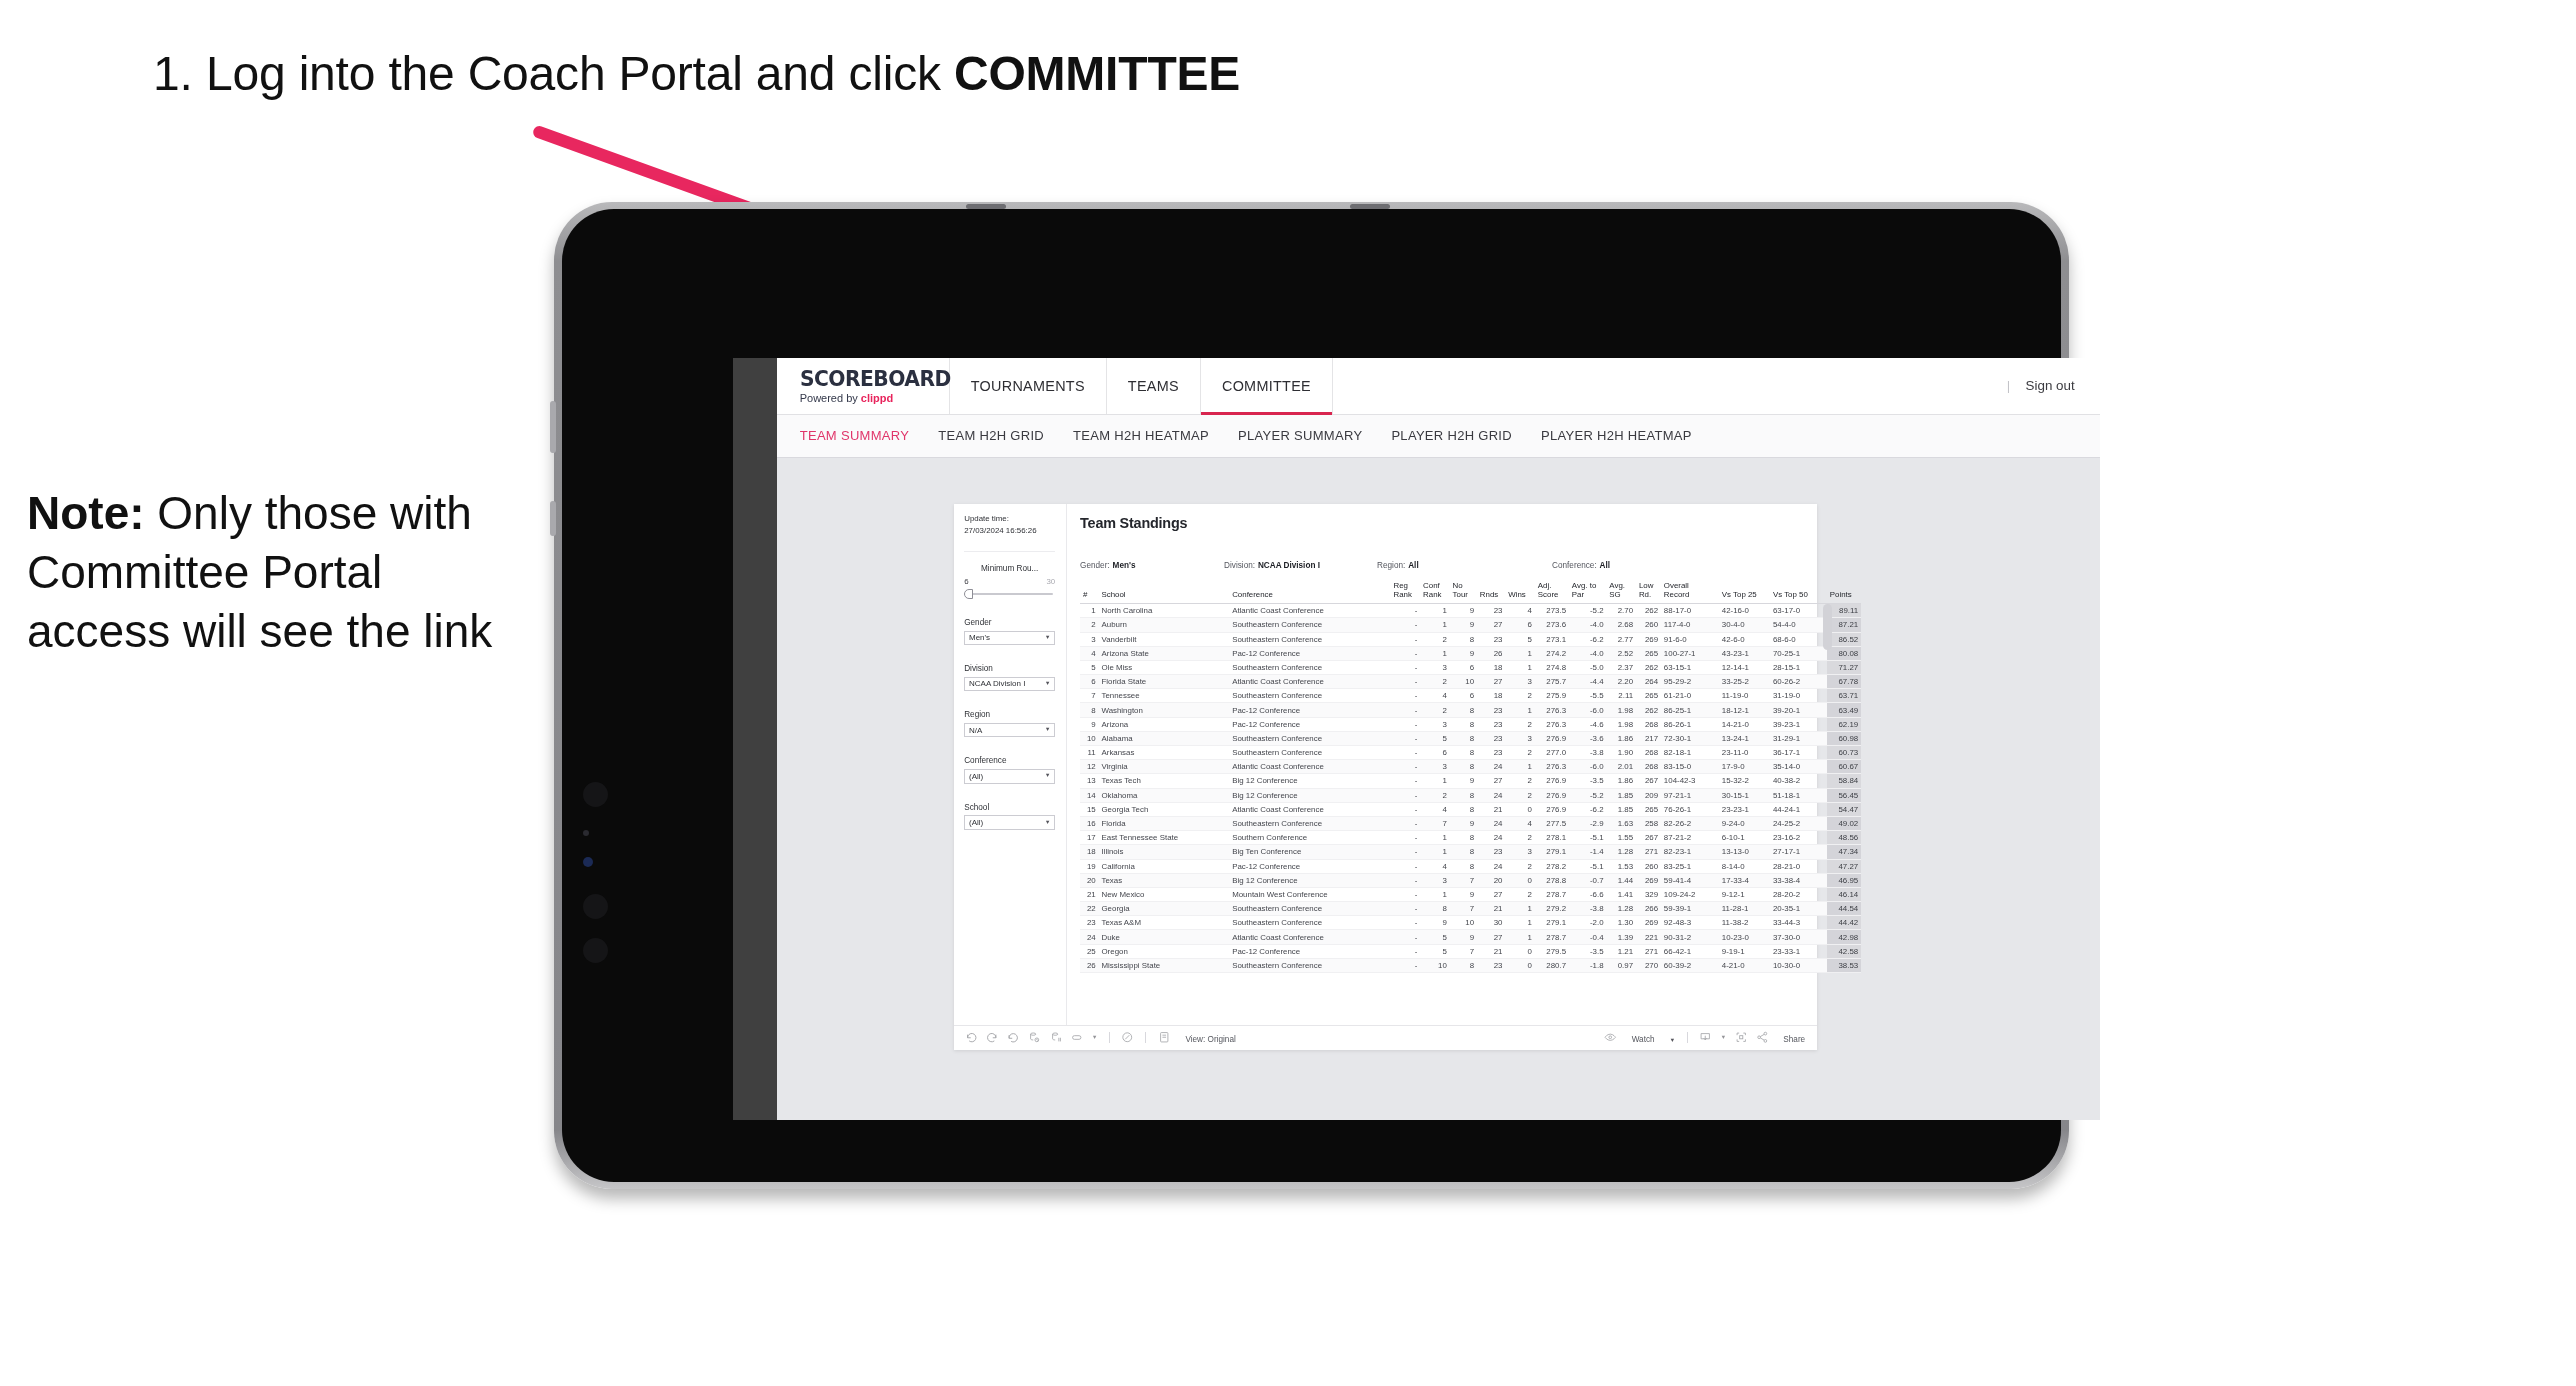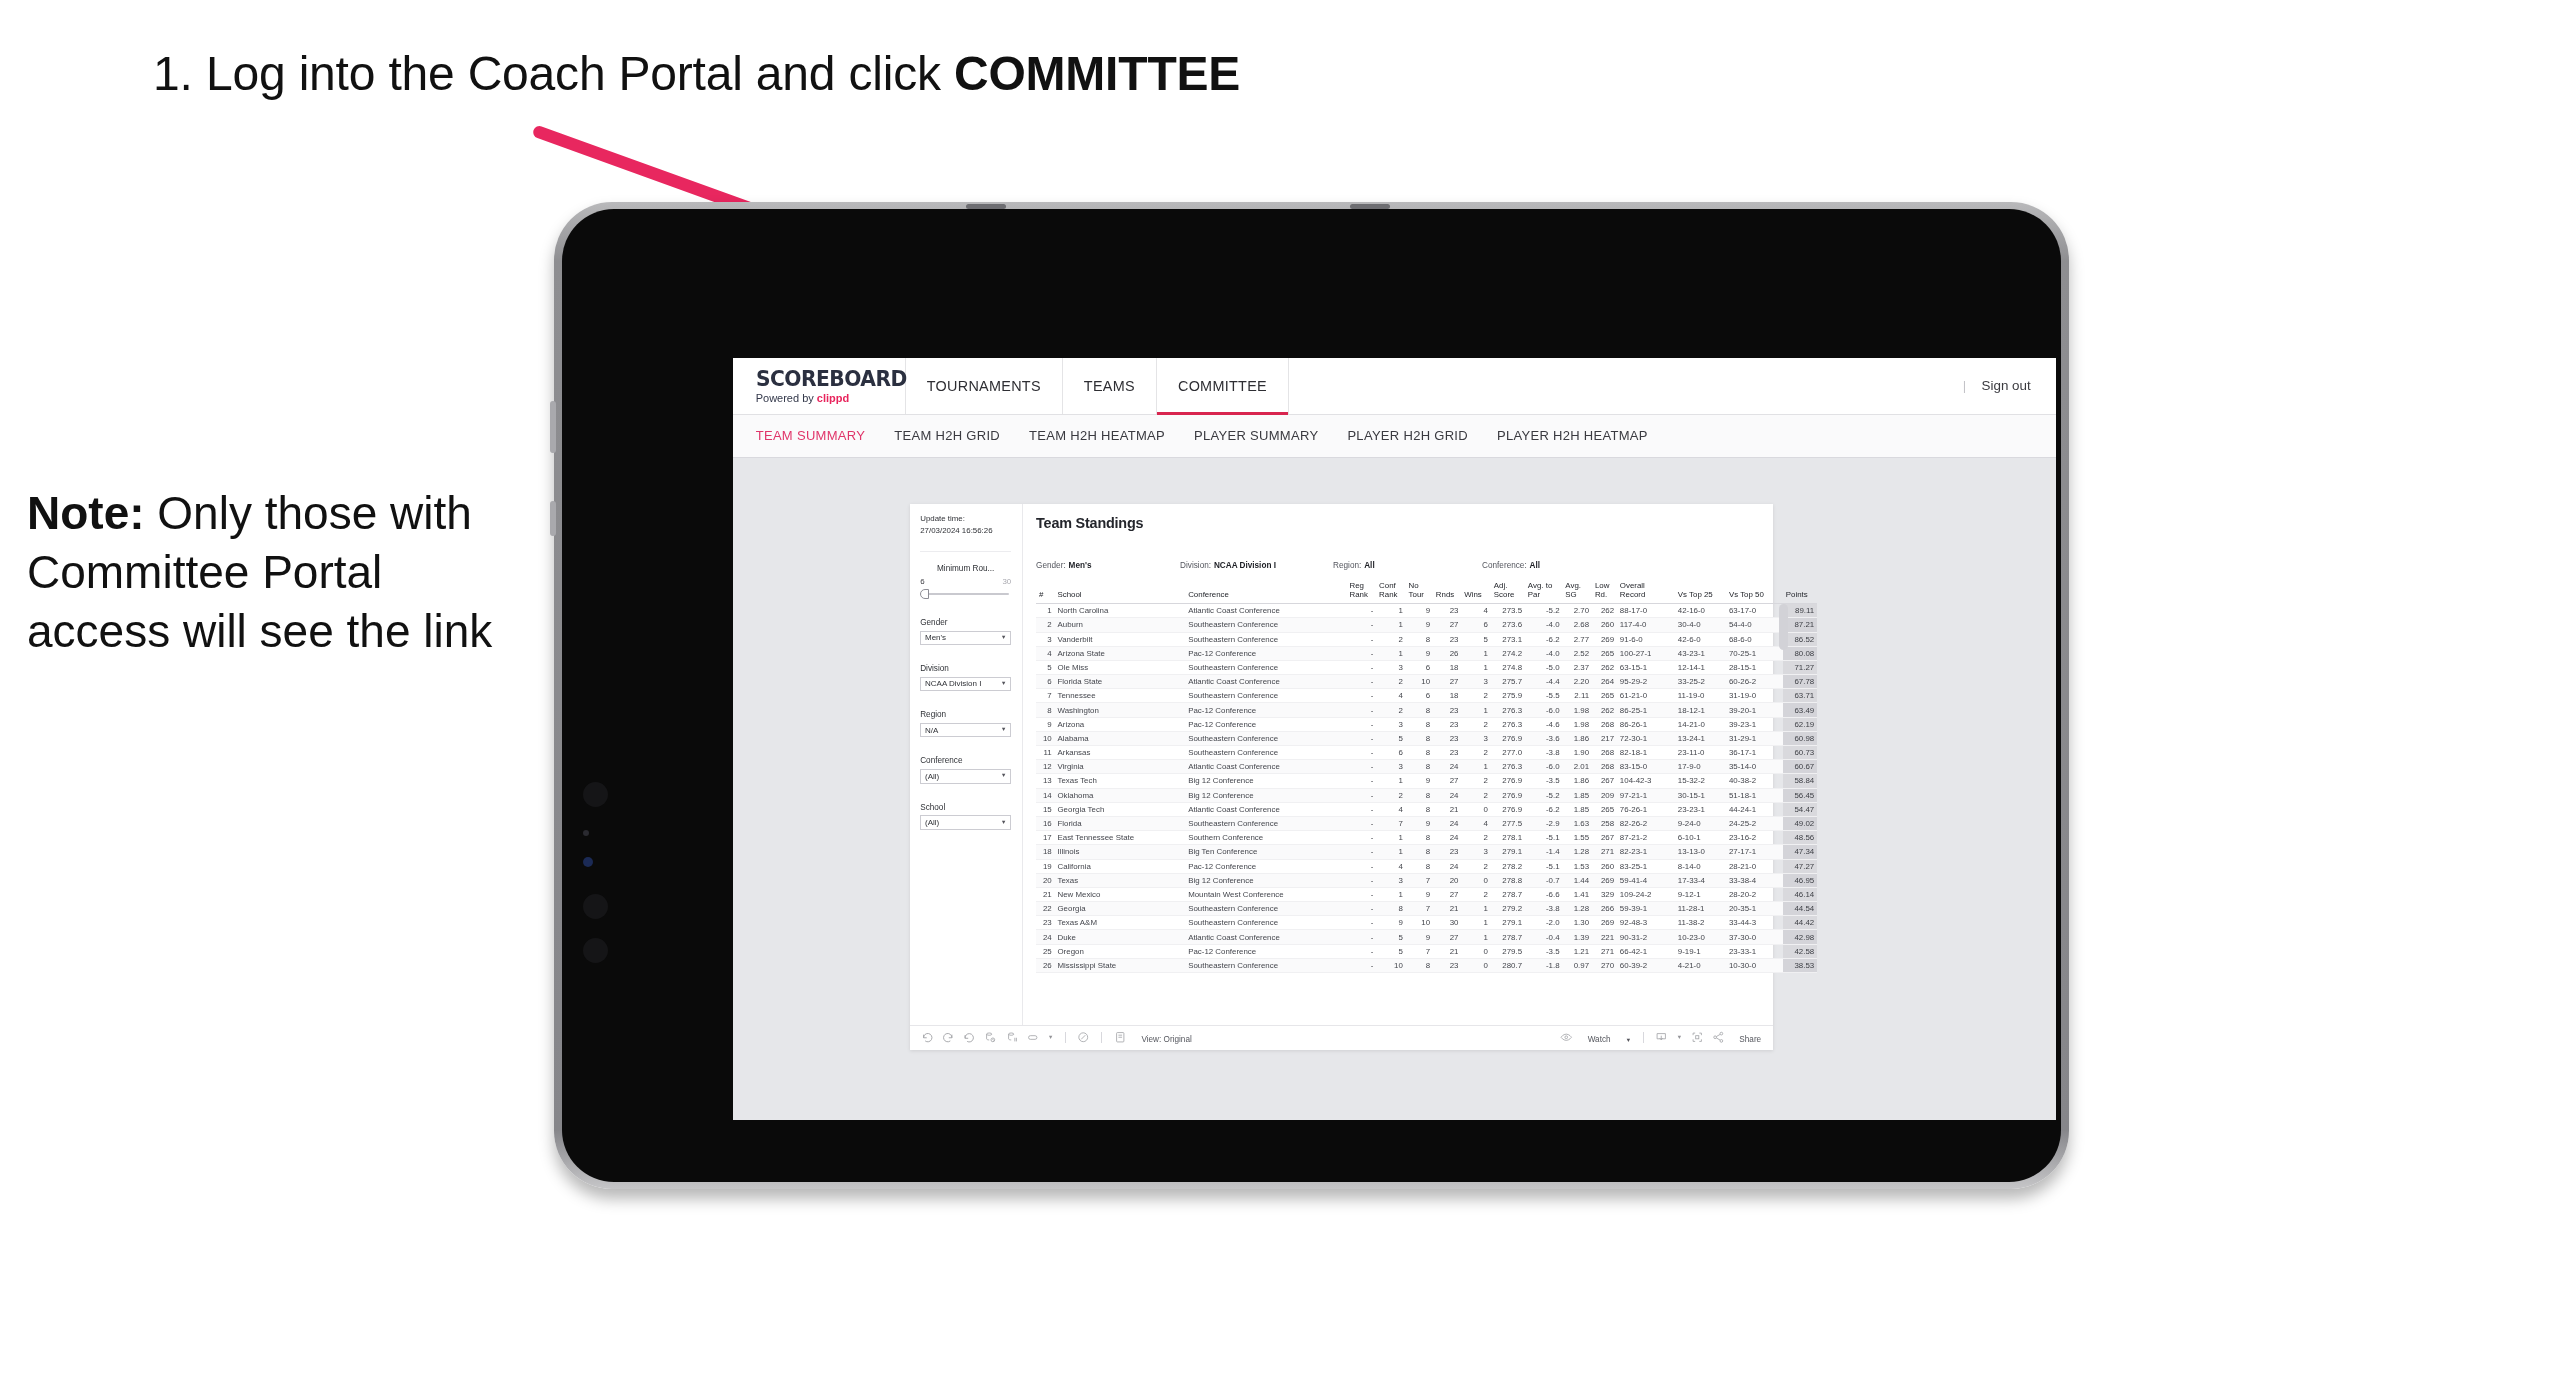--- a/index.html
+++ b/index.html
@@ -47,21 +47,21 @@
   .tab-cam{position:absolute;left:21px;border-radius:50%;background:#151517;}
   #cam1{top:573px;width:25px;height:25px;}
   #cam2{top:621px;width:6.7px;height:6.7px;background:#2a2a30;}
   #cam3{top:648px;width:10.5px;height:10.5px;background:#1b2a55;}
   #cam4{top:685px;width:25px;height:25px;}
   #cam5{top:729px;width:25px;height:25px;}
 
   
   #screen{
     position:absolute;left:171px;top:149px;width:1323px;height:762px;
-    background:#0f766e;overflow:hidden;
+    background:#404040;overflow:hidden;padding-left:44px;
   }
 
   
   #topnav{height:56px;background:#ffffff;display:flex;align-items:stretch;position:relative;}
   #logo-block{
     width:173px;display:flex;flex-direction:column;justify-content:center;
     padding-left:23px;box-sizing:border-box;border-right:1px solid #e4e4e6;
   }
   #logo-word{
     font-family:"DejaVu Sans", sans-serif;
@@ -127,21 +127,21 @@
     padding:0 3.8px;box-sizing:border-box;font-size:8px;color:#2f3136;cursor:pointer;
   }
   .caret{font-size:5.8px;color:#55555c;line-height:1;}
 
   
   #viz-main{flex:1;min-width:0;position:relative;padding:11.5px 0 0 13.4px;box-sizing:border-box;}
   #viz-title{font-size:14.4px;font-weight:bold;color:#24262c;letter-spacing:-0.2px;}
   #viz-filters{display:flex;margin-top:30px;font-size:8.2px;color:#54565e;}
   #viz-filters .fitem{display:flex;gap:2.9px;}
   #viz-filters .fitem .v{color:#1d1f25;font-weight:bold;}
-  #f1{width:144px;} #f2{width:153px;} #f3{width:149px;}
+  #f1{width:144px;} #f2{width:153px;} #f3{width:175px;}
 
   
   #tbl-wrap{margin-top:10.5px;position:relative;}
   table#standings{border-collapse:collapse;font-size:7.9px;width:781px;table-layout:fixed;}
   #standings thead th{
     font-weight:normal;color:#24262c;text-align:left;vertical-align:bottom;
     padding:0 2.9px 3.8px 2.9px;border-bottom:1px solid #d7d7dc;line-height:1.18;
   }
   #standings tbody td{
     color:#44464d;padding:2.1px 2.9px;border-bottom:1px solid #f0f0f2;

